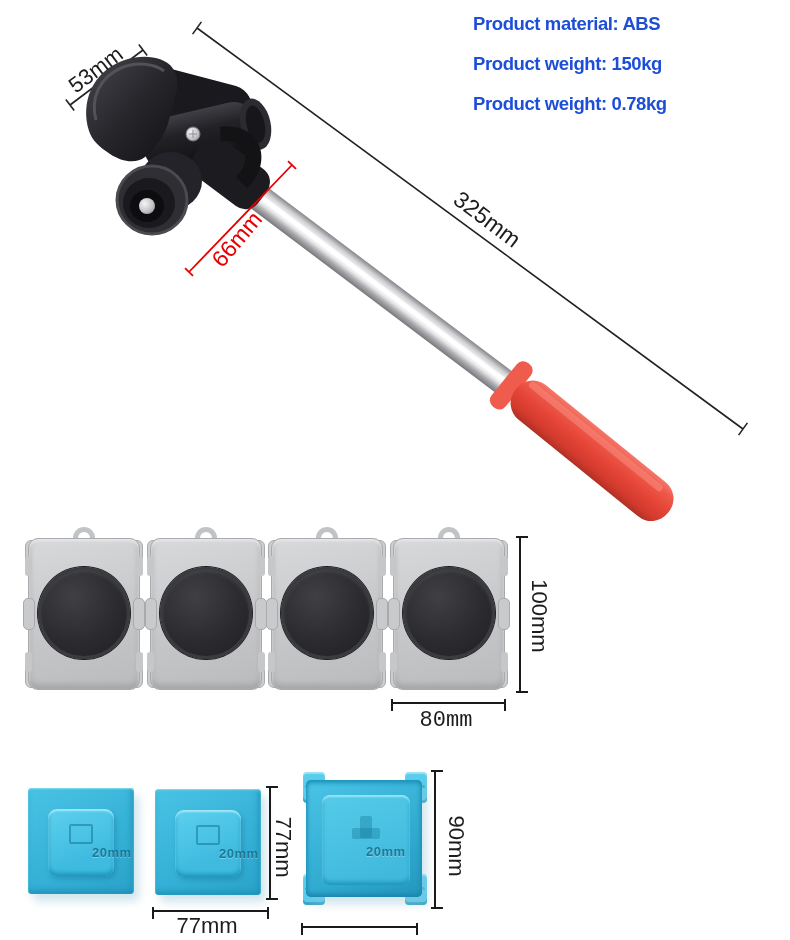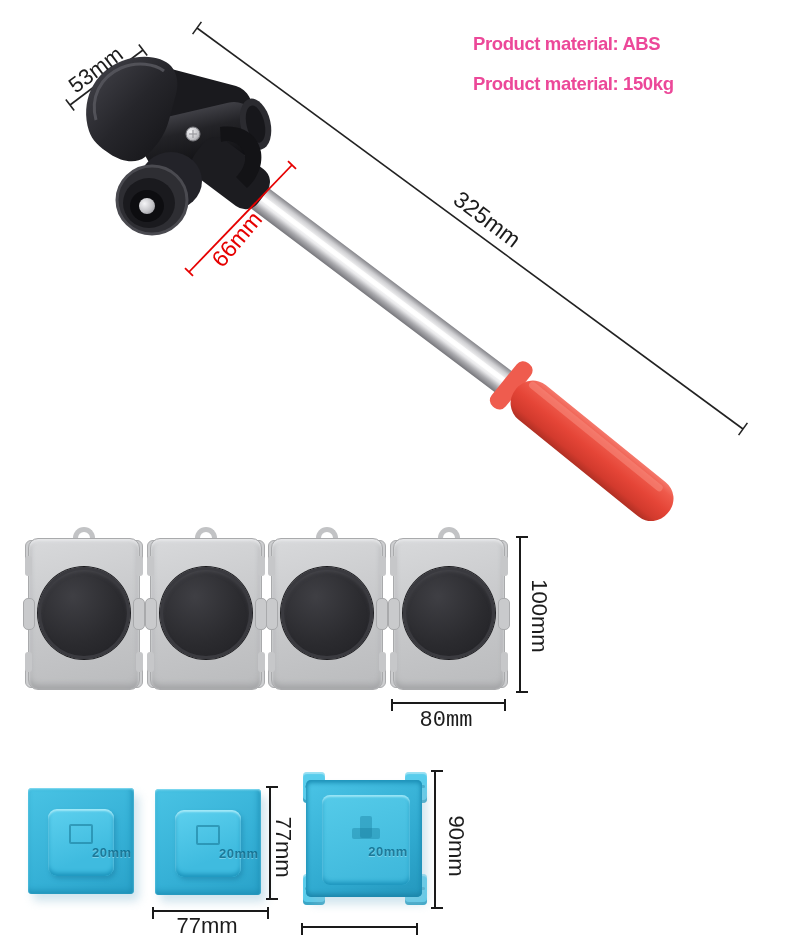--- a/index.html
+++ b/index.html
@@ -1,21 +1,21 @@
 <!DOCTYPE html>
 <html><head>
 <meta charset="utf-8">
 <style>
   html,body{margin:0;padding:0;background:#fff;}
   .stage{position:relative;width:790px;height:940px;background:#ffffff;overflow:hidden;
          font-family:"Liberation Sans",sans-serif;}
   svg{position:absolute;left:0;top:0;}
 
   
-  .specs{position:absolute;left:473px;top:24px;color:#ec4899;font-weight:700;
+  .specs{position:absolute;left:473px;top:4px;color:#1d4ed8;font-weight:700;
          font-size:18.5px;letter-spacing:-0.4px;line-height:40px;white-space:nowrap;}
 
   
   .dim{position:absolute;font-size:22px;color:#1c1c1c;width:100px;text-align:center;
        white-space:nowrap;transform-origin:center;}
   .dim.big{font-size:23px;}
   .dim.red{color:#e60000;}
   .r90{transform:rotate(90deg);}
 
   
@@ -49,21 +49,21 @@
 
   
   .bluesq{position:absolute;width:106px;height:106px;border-radius:4px;
           background:linear-gradient(150deg,#49c3e4,#35b0d6 60%,#2aa2c9);
           box-shadow:inset 0 1px 2px #8fe0f4, inset -2px -3px 6px #1e90b6, 5px 7px 10px rgba(150,195,215,.45);}
   .bluesq-inner{position:absolute;left:20px;top:21px;width:66px;height:67px;border-radius:9px;
           background:linear-gradient(160deg,#5dd0ee,#3fbbdf 70%);
           box-shadow:inset 0 2px 2px #a5e9f8, inset 0 -3px 4px #1d95bd, 2px 3px 4px rgba(20,110,145,.35);}
   .bluesq-hole{position:absolute;left:50%;transform:translateX(-50%);top:15px;width:20px;height:16px;
           border:2px solid rgba(16,110,140,.5);border-radius:2px;}
-  .emboss{position:absolute;left:0;right:0;text-align:center;font-size:13px;font-weight:700;
+  .emboss{position:absolute;left:0;right:0;font-size:13px;font-weight:700;
           color:rgba(10,100,132,.8);text-shadow:0 1px 0 rgba(255,255,255,.3);letter-spacing:.5px;padding-left:44px;}
   .bluesq-label{top:36px;}
 
   
   .cube{position:absolute;left:303px;top:770px;width:124px;height:137px;}
   .cube-body{position:absolute;left:3px;top:10px;width:116px;height:117px;border-radius:5px;
           background:linear-gradient(150deg,#4ac4e6,#2fa9cf 65%,#2497bd);
           box-shadow:inset 0 3px 4px #1d91b8, inset 0 -3px 5px #1d85aa, 5px 7px 10px rgba(150,195,215,.45);}
   .cube-post{position:absolute;width:22px;height:31px;background:#58cdec;border-radius:4px;
           box-shadow:inset 0 -3px 0 rgba(18,118,152,.45), inset 0 2px 1px rgba(255,255,255,.4);}
@@ -174,21 +174,22 @@
 
     <g stroke="#e60000" stroke-width="1.8">
       <line x1="189" y1="272" x2="292" y2="165"></line>
       <line x1="185" y1="268.2" x2="193" y2="275.8"></line>
       <line x1="288" y1="161.2" x2="296" y2="168.8"></line>
     </g>
   </svg>
 
   <div class="specs">
     <div>Product material: ABS</div>
-    <div>Product material: 150kg</div>
+    <div>Product weight: 150kg</div>
+    <div>Product weight: 0.78kg</div>
   </div>
 
   <div class="dim" style="left:46px;top:57px;transform:rotate(-37deg);">53mm</div>
   <div class="dim red big" style="left:187px;top:226px;transform:rotate(-50deg);">66mm</div>
   <div class="dim big" style="left:427px;top:206px;width:120px;transform:rotate(37deg);">325mm</div>
 
   <div class="pads">
     <div class="pad">
       <span class="pad-loop"></span>
       <span class="pad-corner pc-tl"></span>

